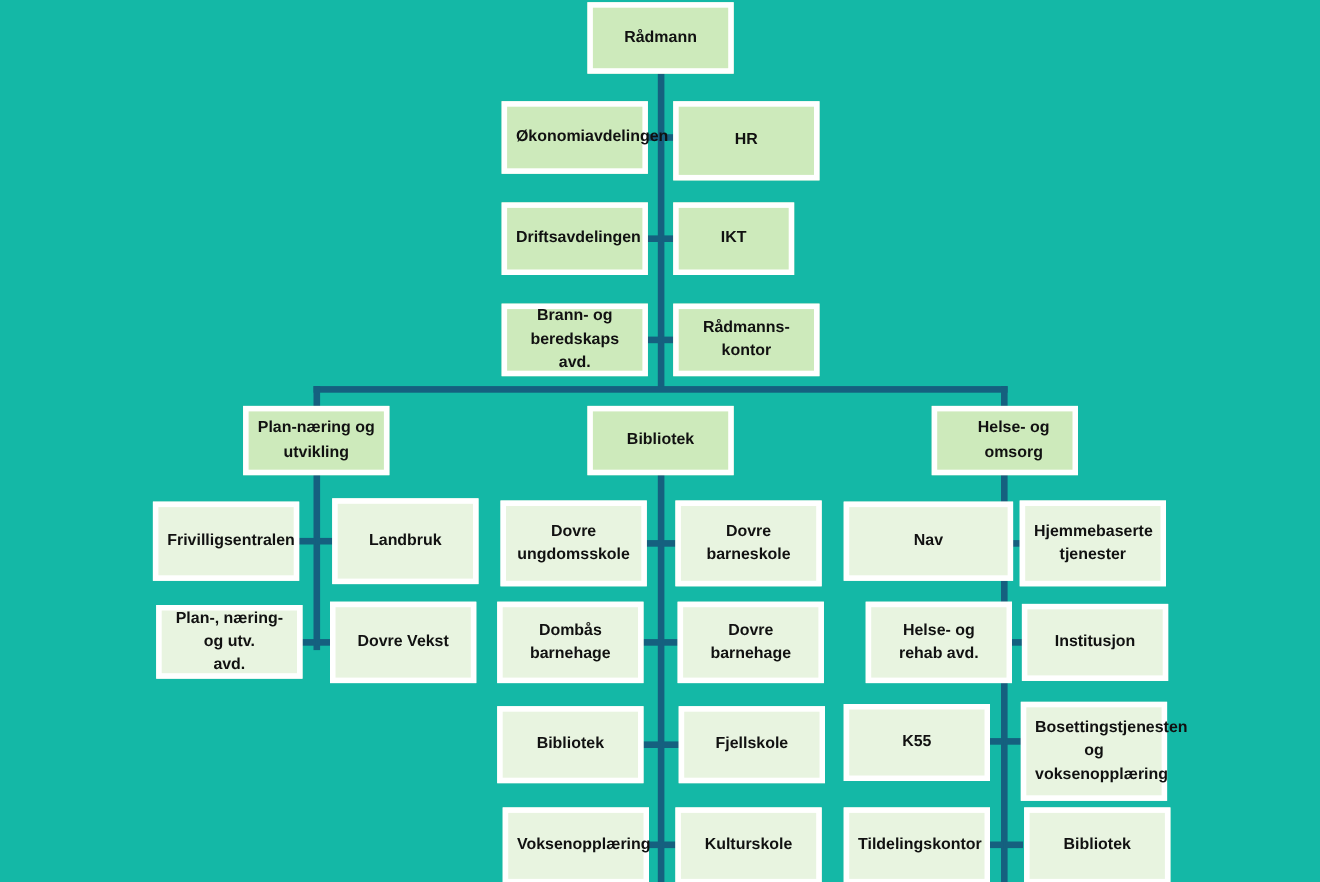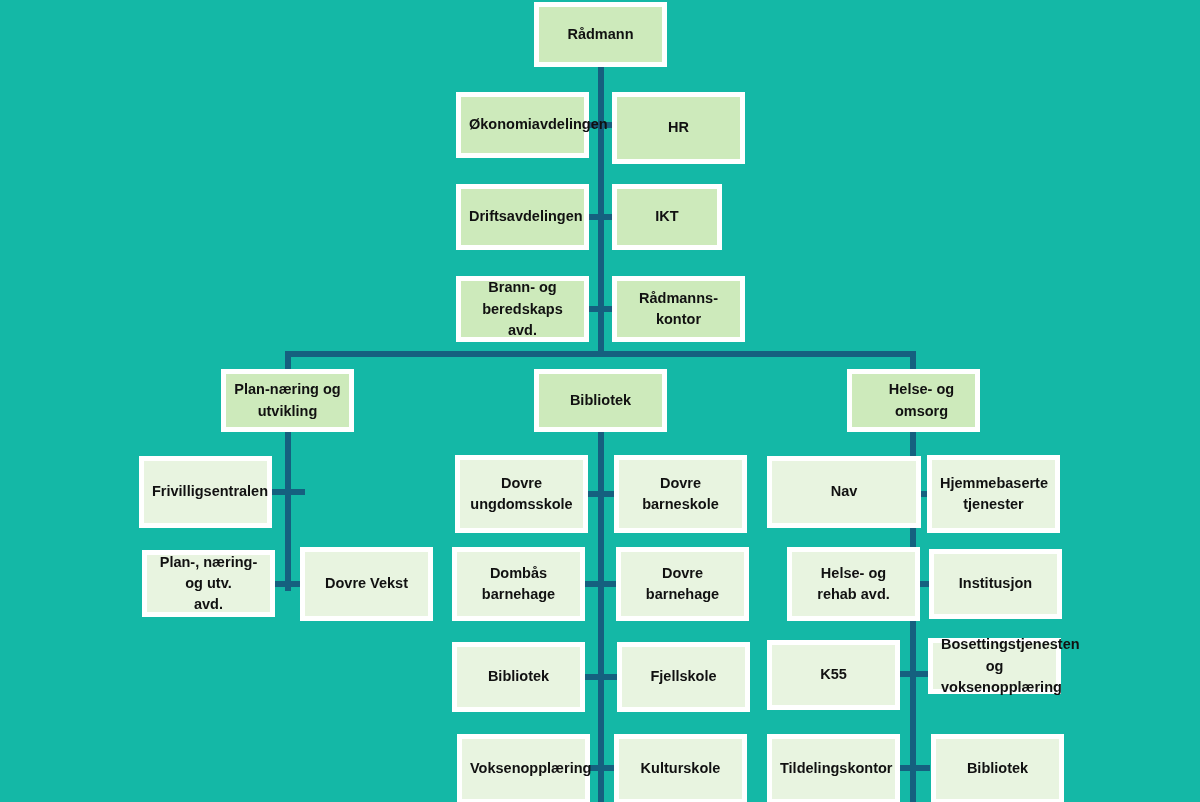--- a/index.html
+++ b/index.html
@@ -127,20 +127,23 @@
   <div class="node lvl2" style="left:534px; top:369px; width:133px; height:63px;">
     <span>Bibliotek</span>
   </div>
   <div class="node lvl2" style="left:847px; top:369px; width:133px; height:63px;padding-left:24px;">
     <span>Helse- og omsorg</span>
   </div>
 
   <div class="node leaf" style="left:139px; top:456px; width:133px; height:72px;">
     <span>Frivilligsentralen</span>
   </div>
+  <div class="node leaf" style="left:302px; top:453px; width:133px; height:78px;">
+    <span>Landbruk</span>
+  </div>
   <div class="node leaf" style="left:142px; top:550px; width:133px; height:67px;">
     <span>Plan-, næring- og utv.<br>avd.</span>
   </div>
   <div class="node leaf" style="left:300px; top:547px; width:133px; height:74px;">
     <span>Dovre Vekst</span>
   </div>
 
   <div class="node leaf" style="left:455px; top:455px; width:133px; height:78px;">
     <span>Dovre<br>ungdomsskole</span>
   </div>
@@ -174,21 +177,21 @@
   </div>
   <div class="node leaf" style="left:767px; top:547px; width:133px; height:74px;margin-left:20px;">
     <span>Helse- og rehab avd.</span>
   </div>
   <div class="node leaf" style="left:929px; top:549px; width:133px; height:70px;">
     <span>Institusjon</span>
   </div>
   <div class="node leaf" style="left:767px; top:640px; width:133px; height:70px;">
     <span>K55</span>
   </div>
-  <div class="node leaf" style="left:928px; top:638px; width:133px; height:56px;">
+  <div class="node leaf" style="left:928px; top:638px; width:133px; height:90px;">
     <span>Bosettingstjenesten<br>og voksenopplæring</span>
   </div>
   <div class="node leaf" style="left:767px; top:734px; width:133px; height:70px;">
     <span>Tildelingskontor</span>
   </div>
   <div class="node leaf" style="left:931px; top:734px; width:133px; height:70px;">
     <span>Bibliotek</span>
   </div>
 
 </div>

